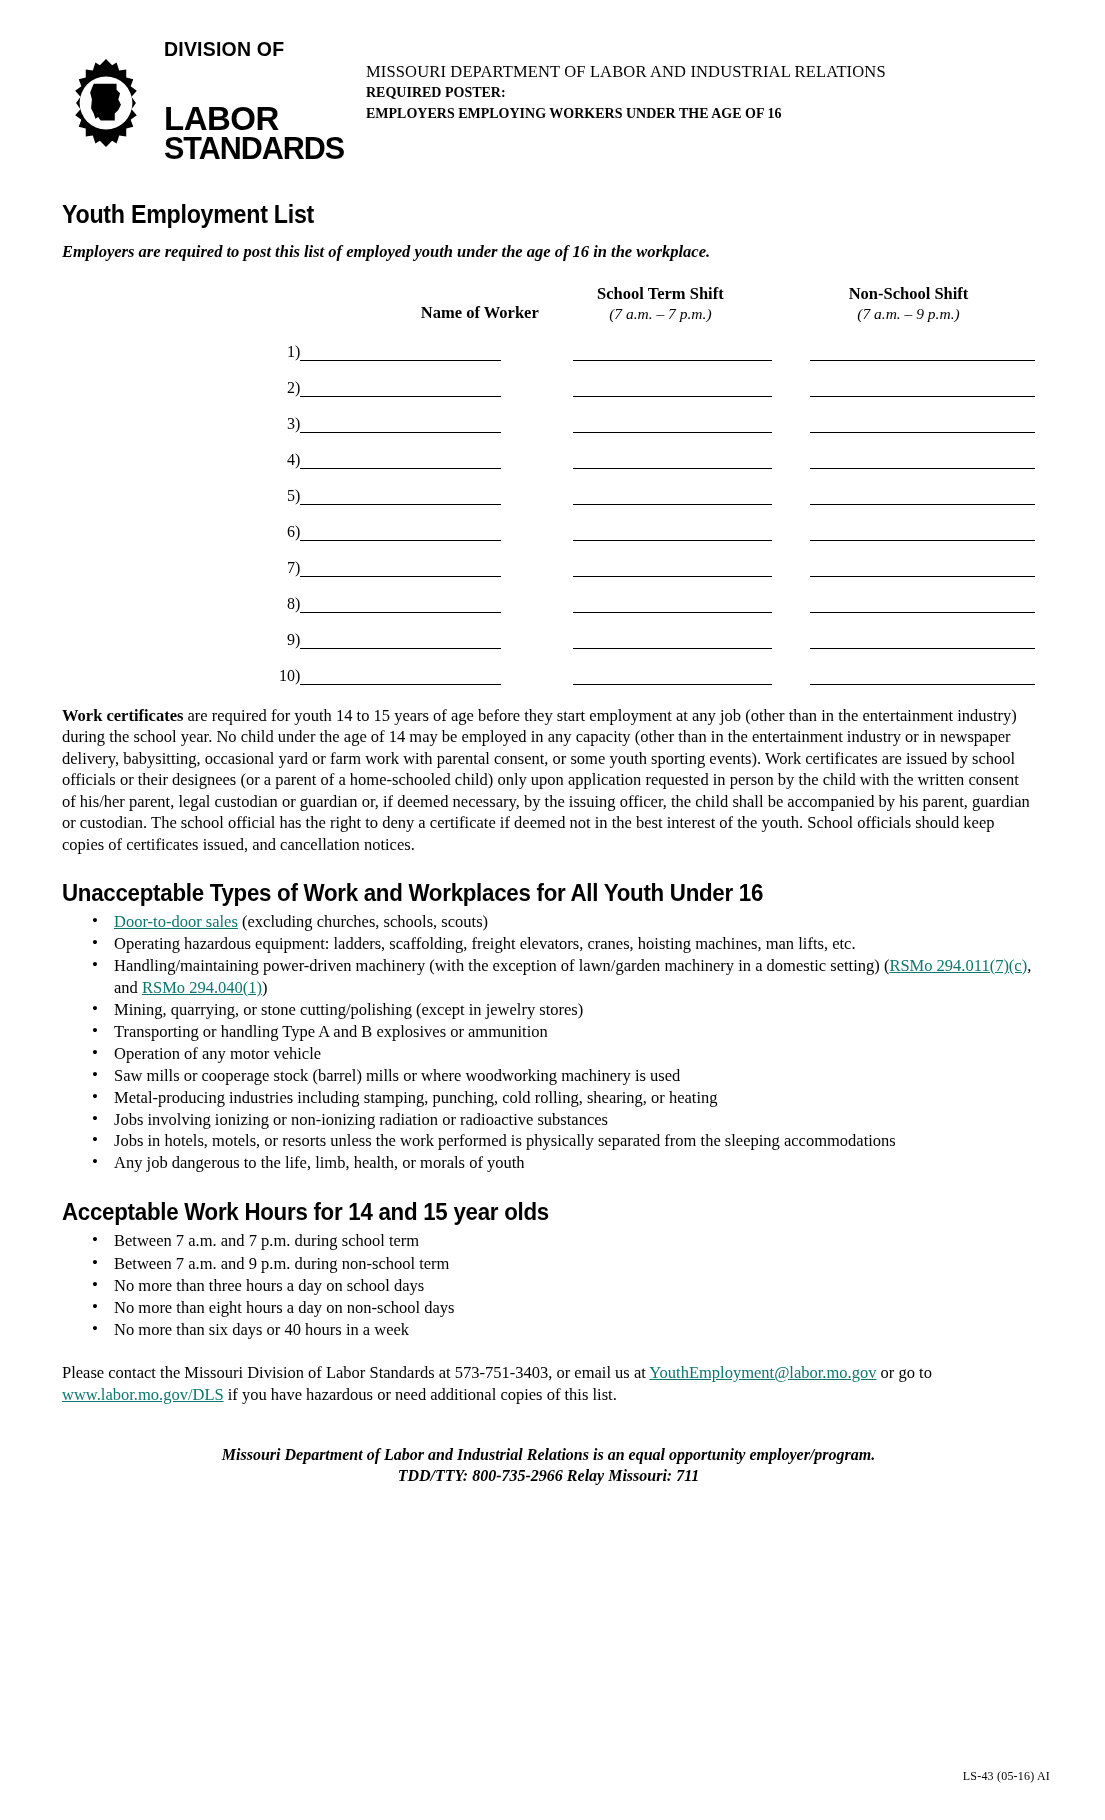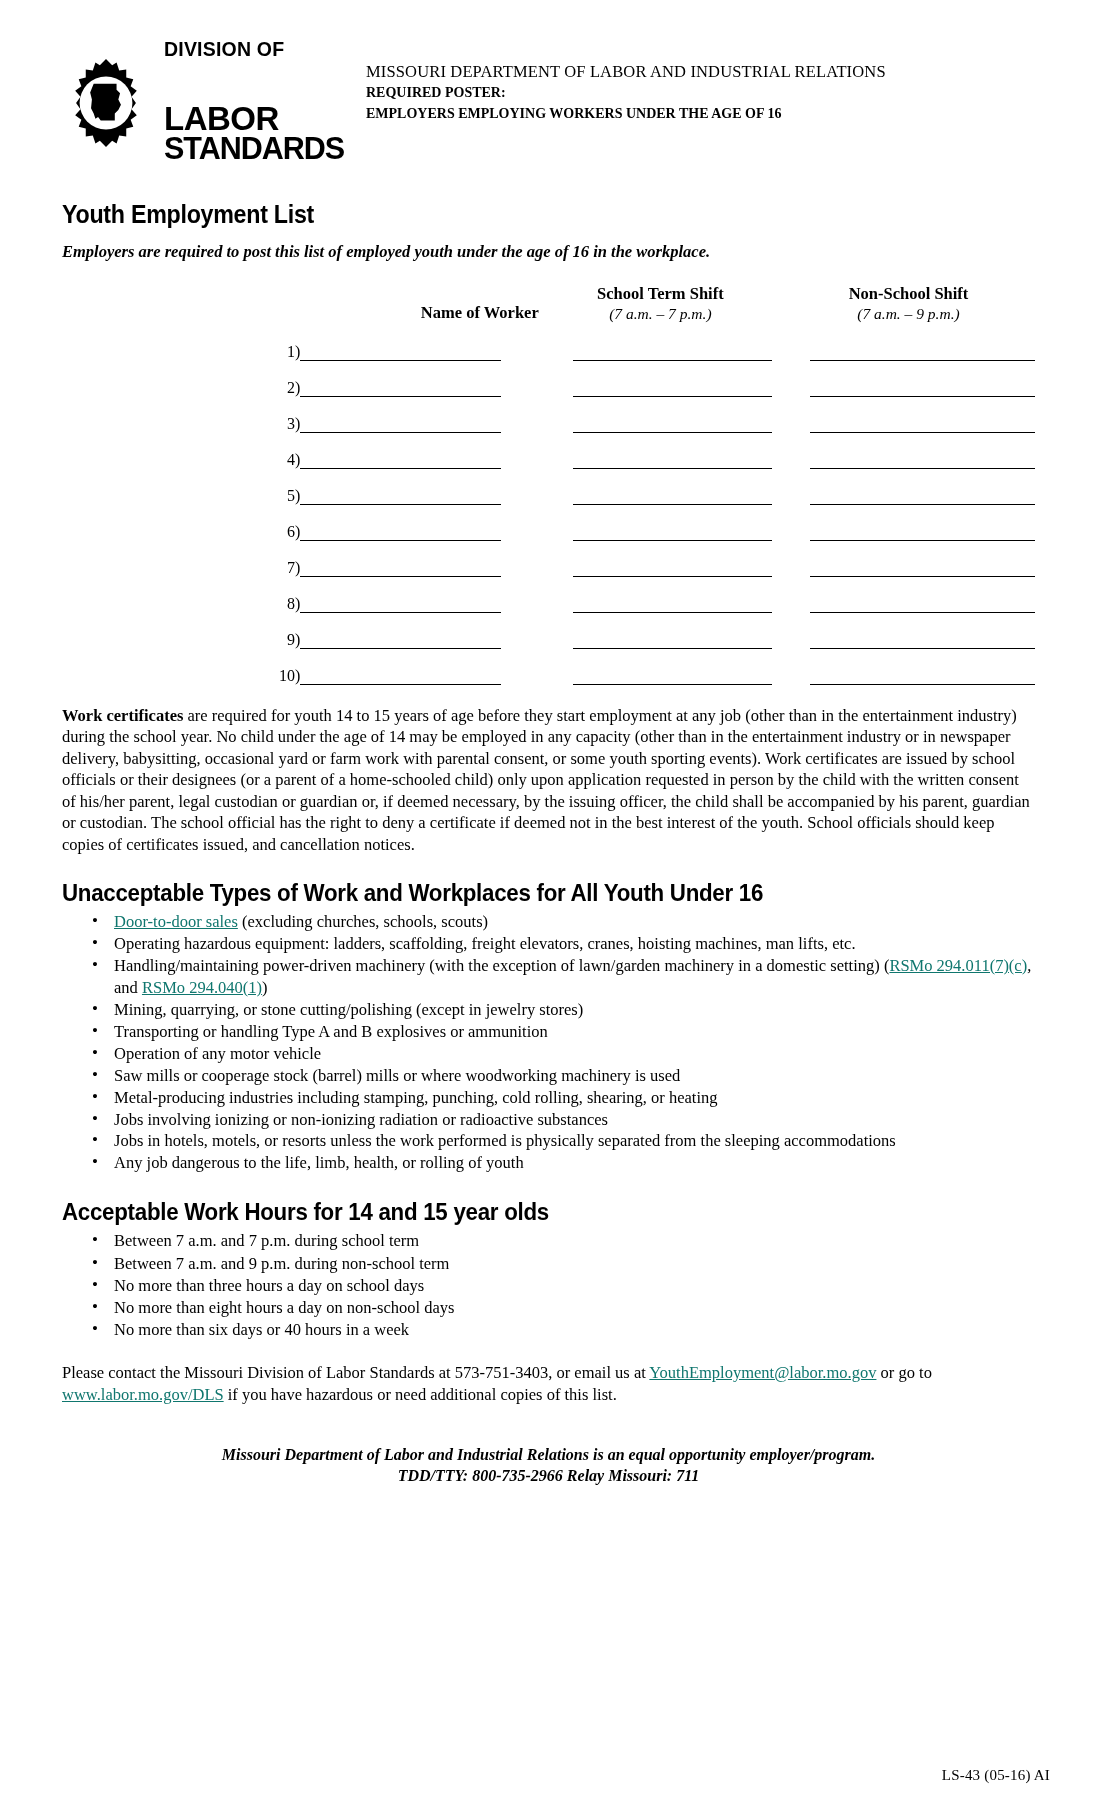--- a/index.html
+++ b/index.html
@@ -135,21 +135,21 @@
     font-weight: bold;
     line-height: 1.32;
     margin-top: 38px;
   }
   .eo .l2 { font-weight: bold; }
 
   .formnum {
     position: absolute;
     right: 55px;
     bottom: 36px;
-    font-size: 15px;
+    font-size: 12px;
     letter-spacing: 0.2px;
   }
 </style>
 </head>
 <body>
 
 <div class="page">
 
   <div class="header">
     <div class="logo-block">
@@ -327,21 +327,21 @@
     <li><a href="#" class="link">Door-to-door sales</a><span> (excluding churches, schools, scouts)</span></li>
     <li><span>Operating hazardous equipment: ladders, scaffolding, freight elevators, cranes, hoisting machines, man lifts, etc.</span></li>
     <li><span>Handling/maintaining power-driven machinery (with the exception of lawn/garden machinery in a domestic setting) (</span><a href="#" class="link">RSMo 294.011(7)(c)</a><span>, and </span><a href="#" class="link">RSMo 294.040(1)</a><span>)</span></li>
     <li><span>Mining, quarrying, or stone cutting/polishing (except in jewelry stores)</span></li>
     <li><span>Transporting or handling Type A and B explosives or ammunition</span></li>
     <li><span>Operation of any motor vehicle</span></li>
     <li><span>Saw mills or cooperage stock (barrel) mills or where woodworking machinery is used</span></li>
     <li><span>Metal-producing industries including stamping, punching, cold rolling, shearing, or heating</span></li>
     <li><span>Jobs involving ionizing or non-ionizing radiation or radioactive substances</span></li>
     <li><span>Jobs in hotels, motels, or resorts unless the work performed is physically separated from the sleeping accommodations</span></li>
-    <li><span>Any job dangerous to the life, limb, health, or rolling of youth</span></li>
+    <li><span>Any job dangerous to the life, limb, health, or morals of youth</span></li>
   </ul>
 
   <h2 class="section-title">Acceptable Work Hours for 14 and 15 year olds</h2>
   <ul class="bullets hours">
     <li><span>Between 7 a.m. and 7 p.m. during school term</span></li>
     <li><span>Between 7 a.m. and 9 p.m. during non-school term</span></li>
     <li><span>No more than three hours a day on school days</span></li>
     <li><span>No more than eight hours a day on non-school days</span></li>
     <li><span>No more than six days or 40 hours in a week</span></li>
   </ul>

